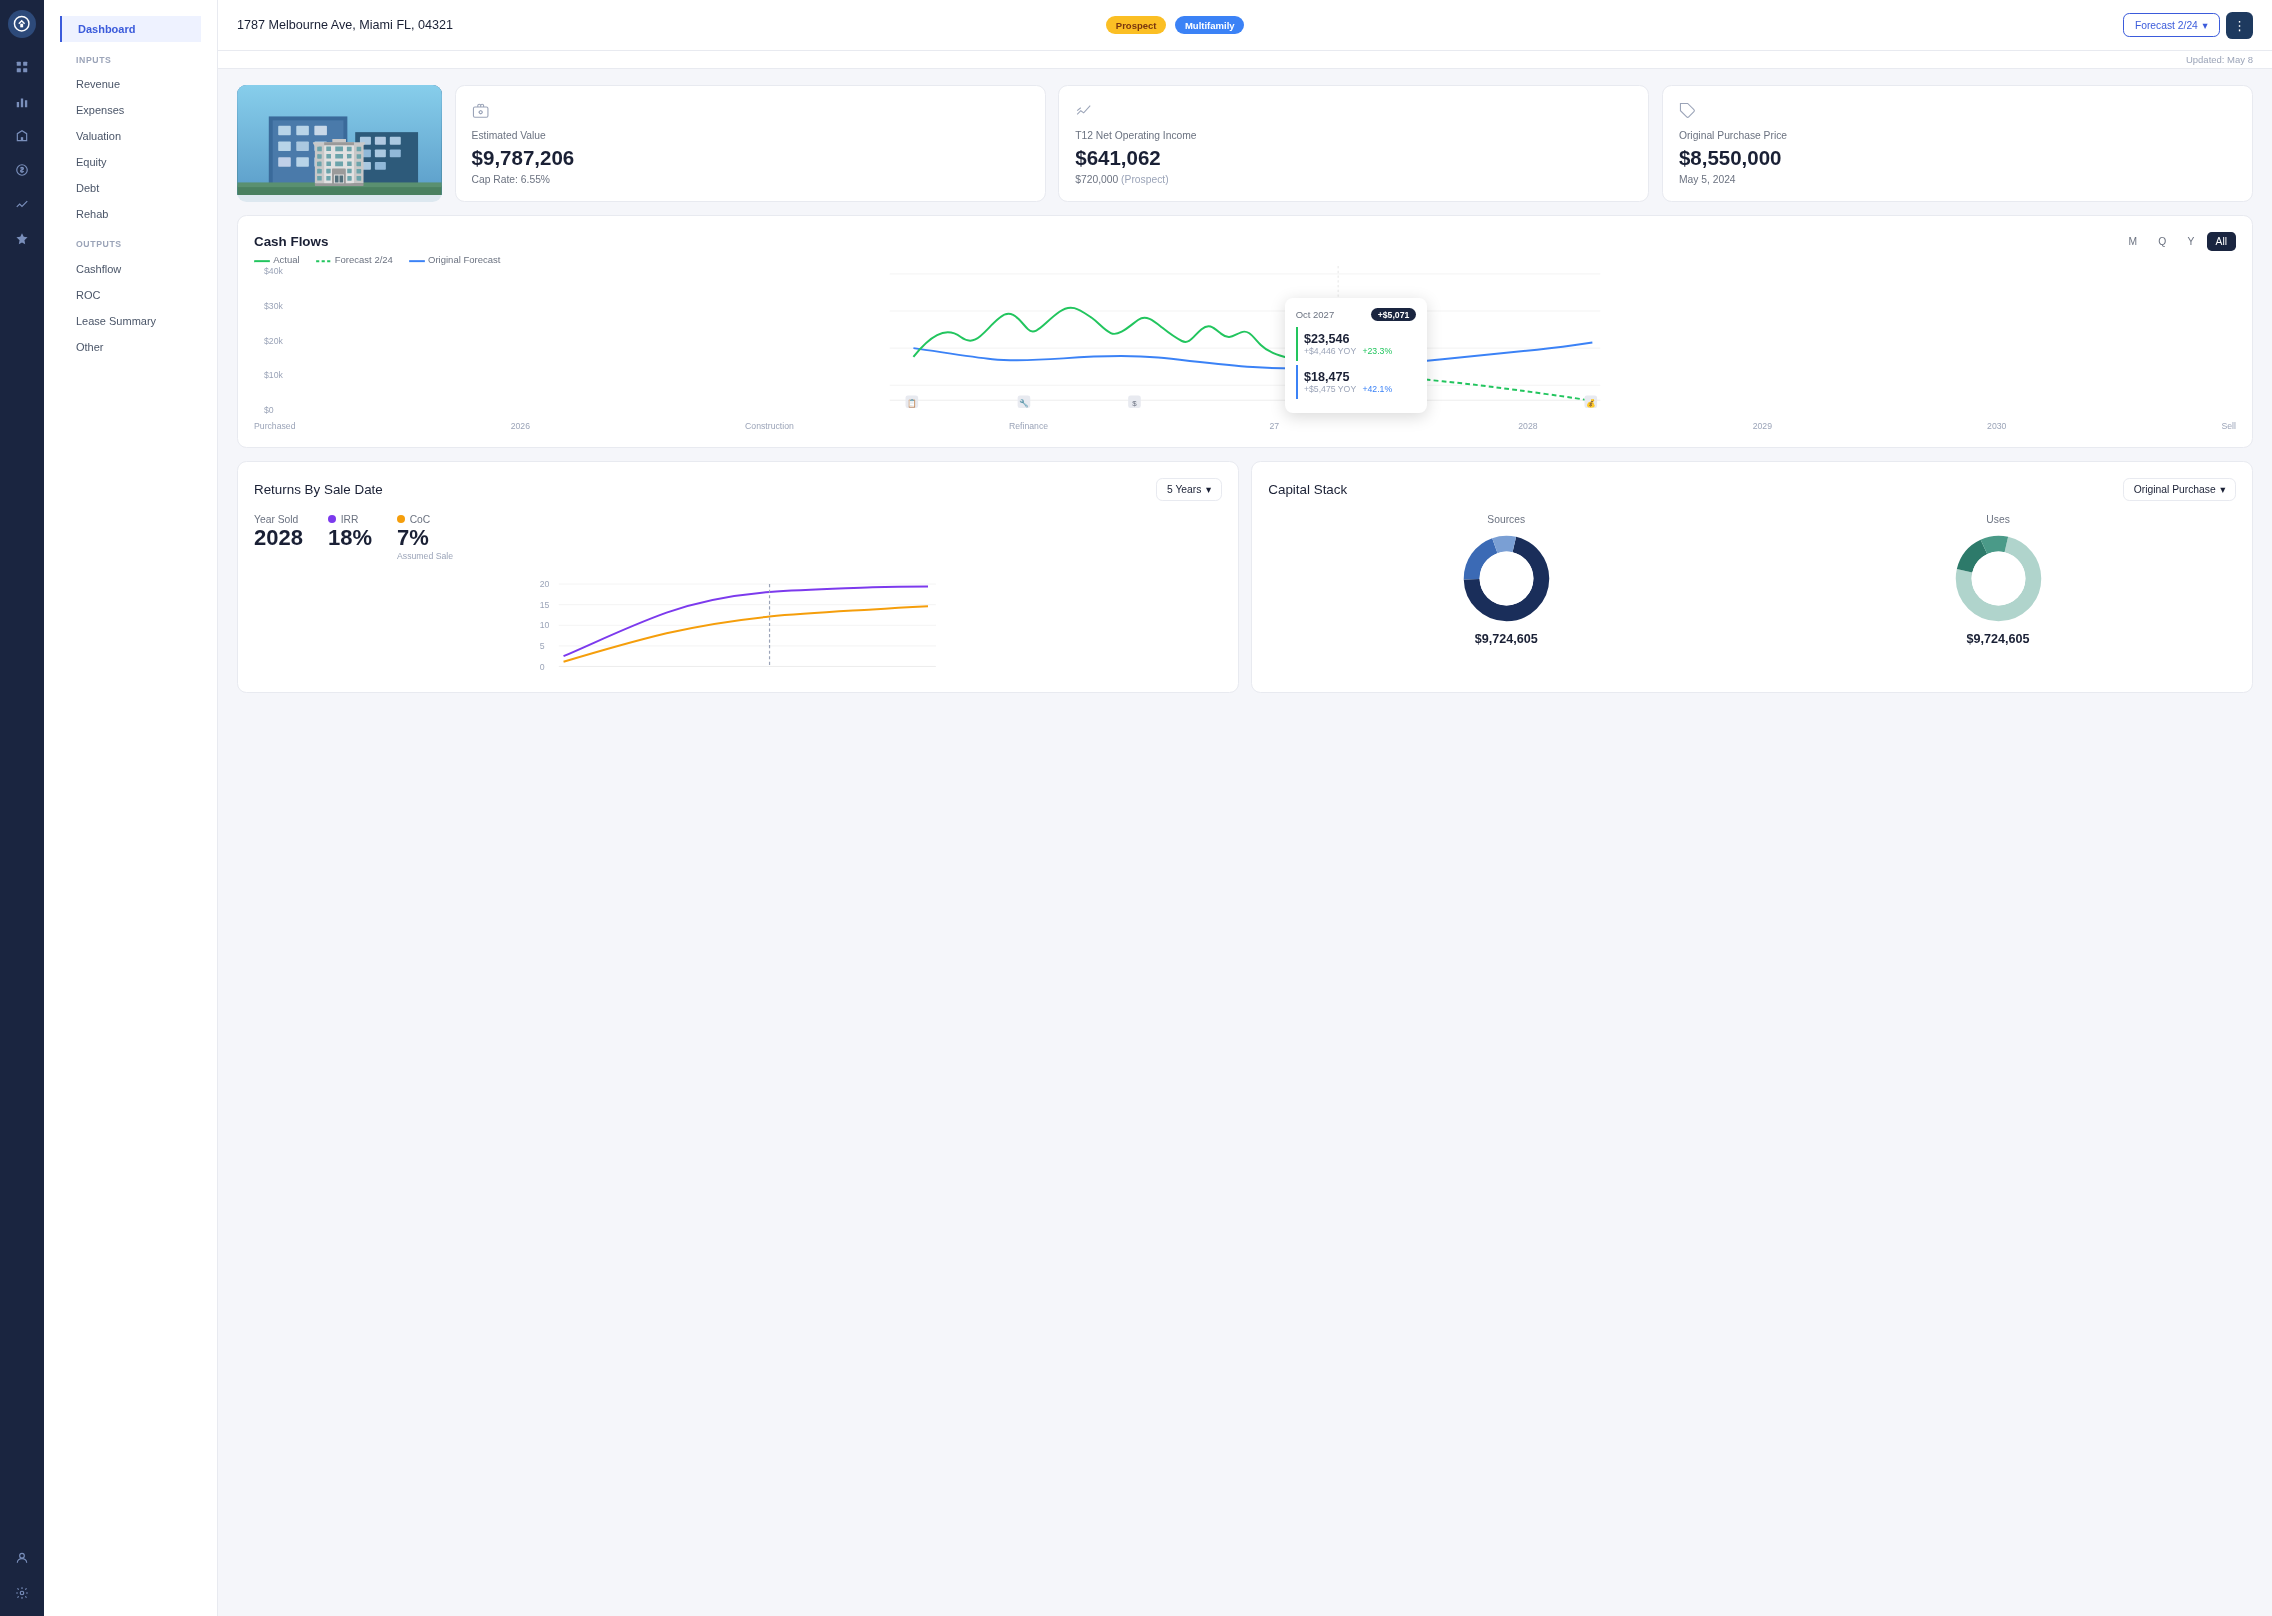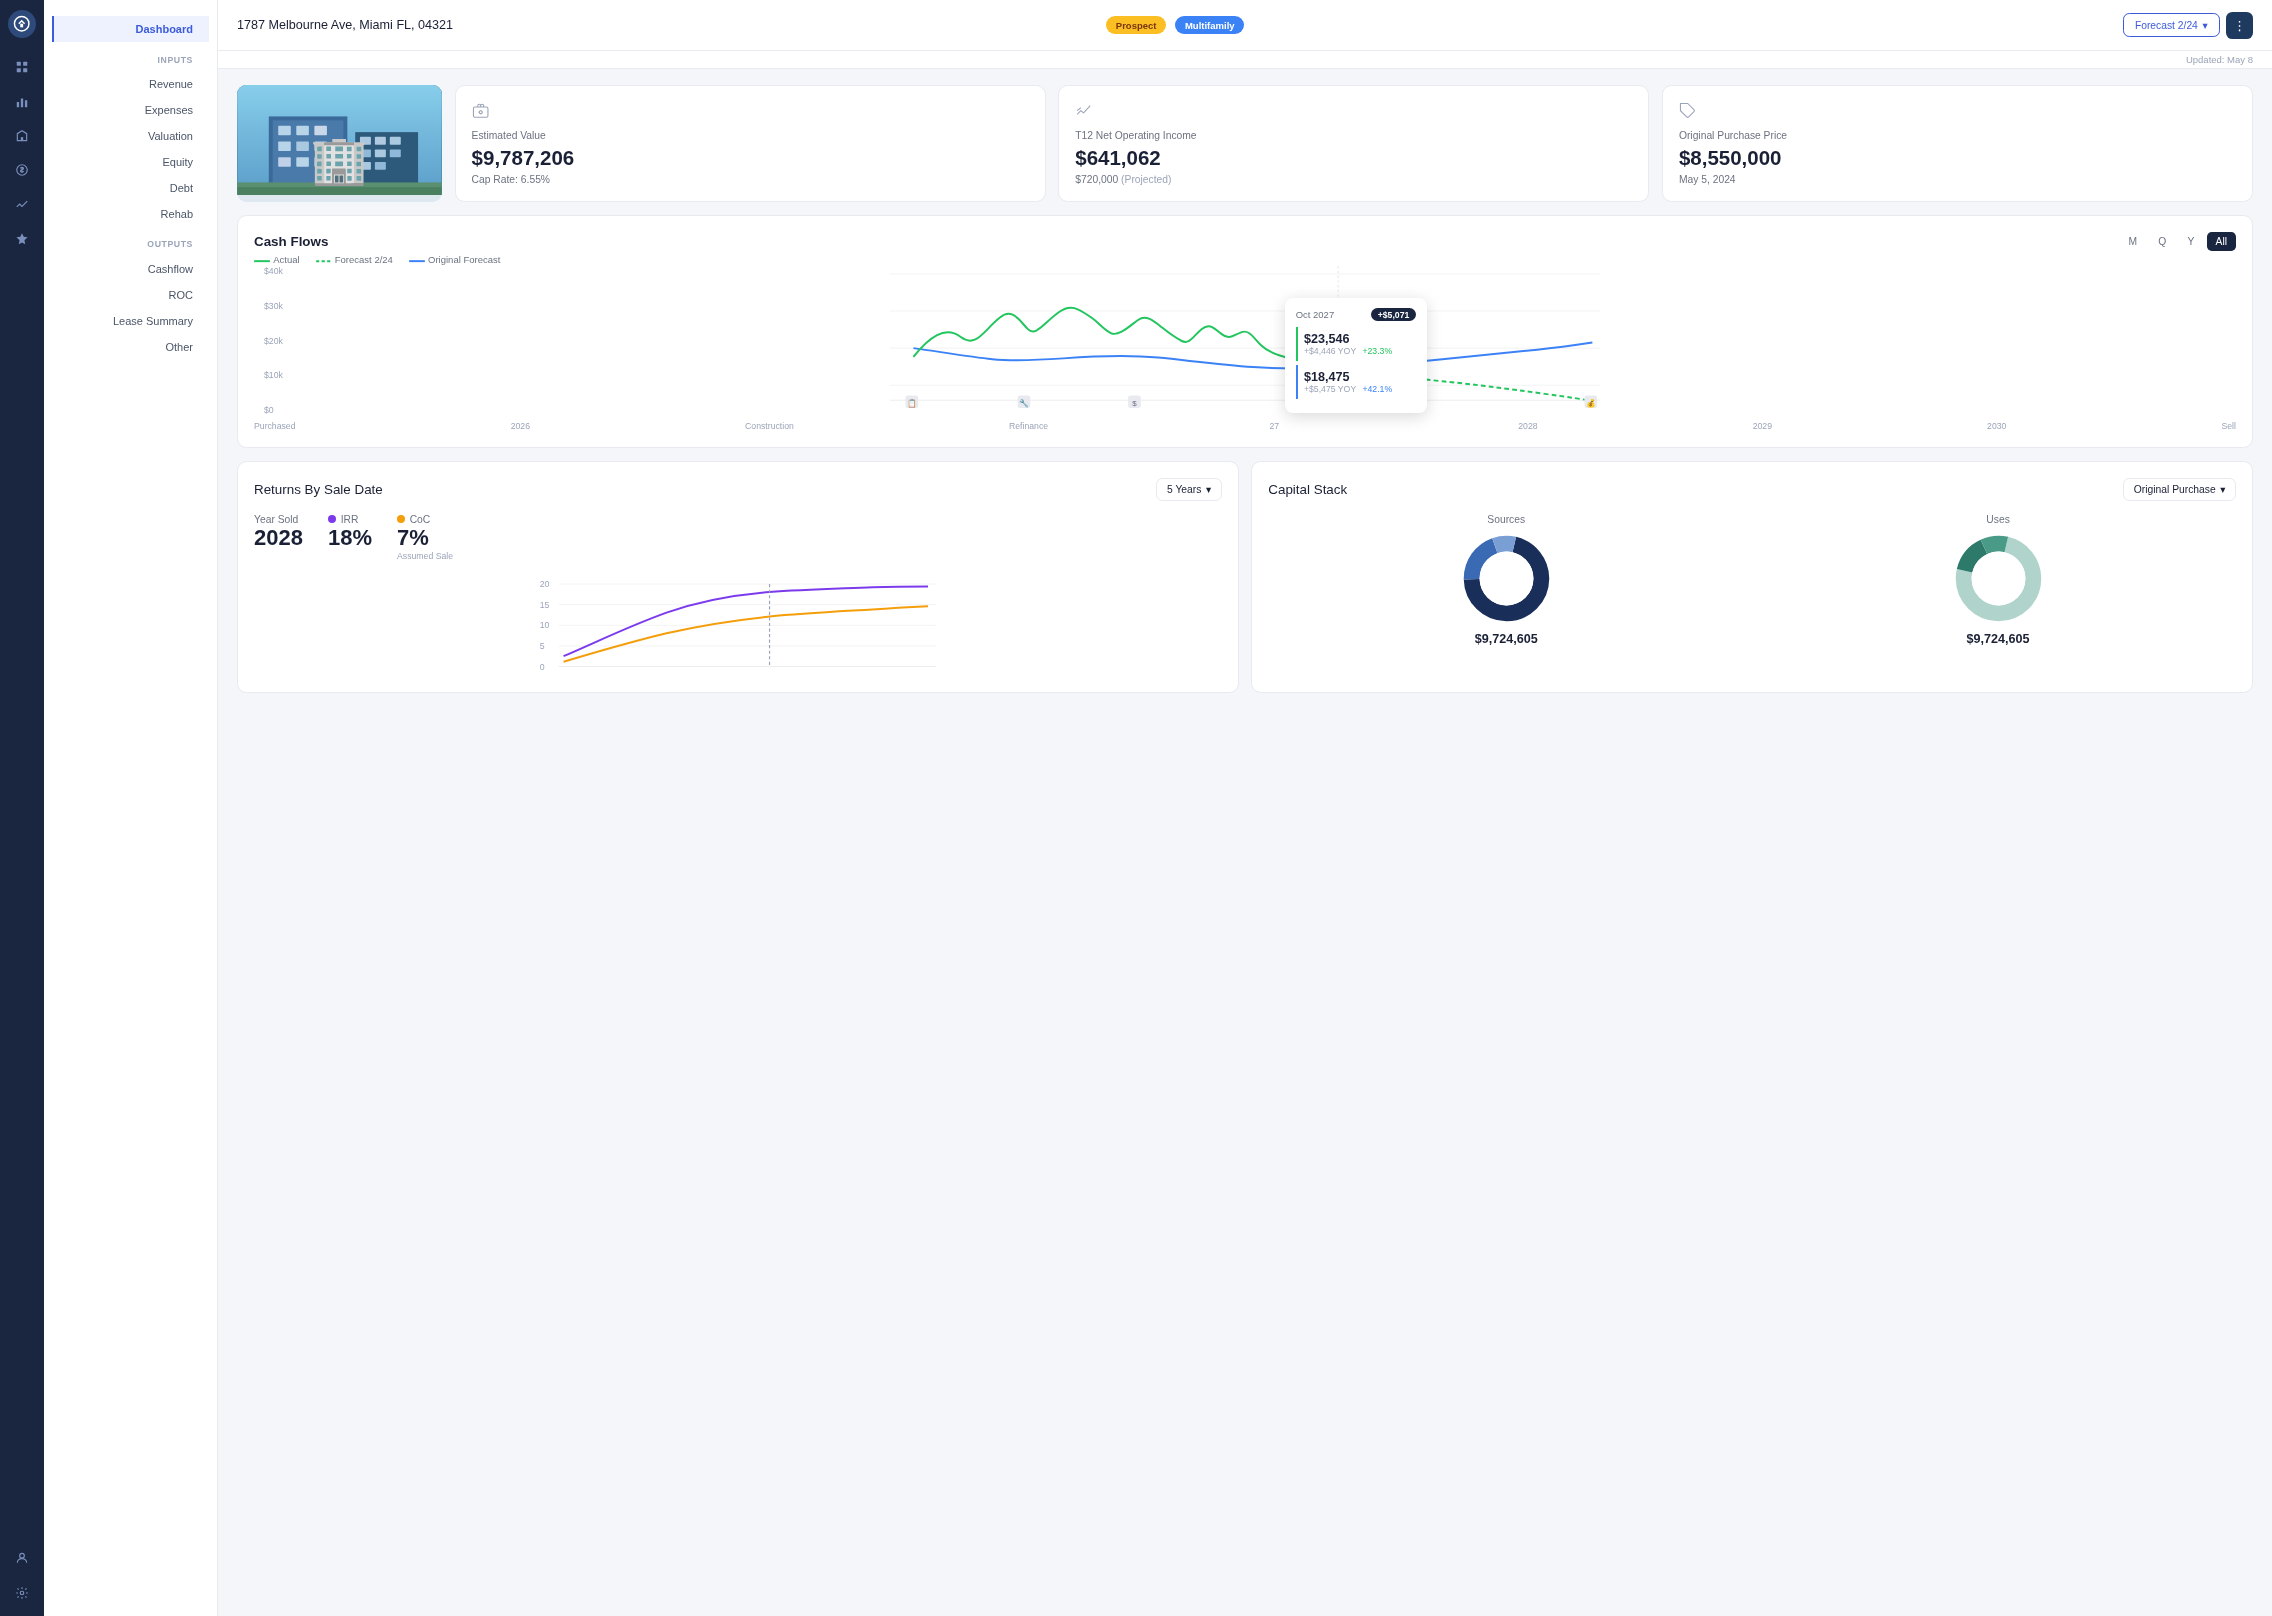--- a/index.html
+++ b/index.html
@@ -4,21 +4,21 @@
   <style>
     * { box-sizing: border-box; margin: 0; padding: 0; }
     body { font-family: -apple-system, BlinkMacSystemFont, 'Segoe UI', sans-serif; background: #f5f6fa; color: #1a2035; display: flex; height: 100vh; overflow: hidden; }
 
     
     .sidebar-icon-bar { width: 44px; background: #1a2540; display: flex; flex-direction: column; align-items: center; padding: 9.5px 0; gap: 6.3px; flex-shrink: 0; }
     .sidebar-icon-bar .logo { width: 28px; height: 28px; background: #2d4a7a; border-radius: 50%; display: flex; align-items: center; justify-content: center; margin-bottom: 9.5px; }
     .sidebar-icon-bar .nav-icon { width: 28px; height: 28px; display: flex; align-items: center; justify-content: center; border-radius: 6.3px; color: #7a8fbb; cursor: pointer; font-size: 12.6px; }
     .sidebar-icon-bar .bottom { margin-top: auto; }
 
-    .sidebar { width: 174px; background: white; border-right: 0.8px solid #e8eaf0; display: flex; flex-direction: column; padding: 16px 8px; flex-shrink: 0; text-align: right; }
+    .sidebar { width: 174px; background: white; border-right: 0.8px solid #e8eaf0; display: flex; flex-direction: column; padding: 16px 16px; flex-shrink: 0; }
     .sidebar-section-label { font-size: 8.7px; font-weight: 600; color: #9ba4b8; text-transform: uppercase; letter-spacing: 0.6px; padding: 0 16px; margin: 12.6px 0 6.3px; }
     .sidebar-item { padding: 7px 16px; cursor: pointer; font-size: 11px; color: #4a5568; border-radius: 0; }
     .sidebar-item.active { background: #eef2ff; color: #3b5bdb; font-weight: 600; border-left: 2.4px solid #3b5bdb; }
 
     
     .main { flex: 1; display: flex; flex-direction: column; overflow: hidden; }
 
     
     .topbar { background: white; border-bottom: 0.8px solid #e8eaf0; padding: 0 19px; height: 51px; display: flex; align-items: center; gap: 9.5px; flex-shrink: 0; }
     .topbar .address { font-size: 12.6px; font-weight: 500; color: #1a2035; flex: 1; }
@@ -237,21 +237,21 @@
         <div class="icon">
           <svg width="17.4" height="17.4" viewBox="0 0 24 24" fill="none" stroke="#9ba4b8" stroke-width="1.5">
             <path d="M3 17l5-5 4 3 9-10"></path>
               <path d="M3 12l5-4"></path>
           </svg>
         </div>
         <div class="label">T12 Net Operating Income</div>
         <div class="value">$641,062</div>
         <div class="sub">
           <span>$720,000</span>
-          <span class="projected">(Projected)</span>
+          <span class="projected">(Prospect)</span>
         </div>
       </div>
 
       <div class="stat-card">
         <div class="icon">
           <svg width="17.4" height="17.4" viewBox="0 0 24 24" fill="none" stroke="#9ba4b8" stroke-width="1.5">
             <path d="M20.59 13.41l-7.17 7.17a2 2 0 01-2.83 0L2 12V2h10l8.59 8.59a2 2 0 010 2.82z"></path>
               <line x1="7" y1="7" x2="7.01" y2="7"></line>
           </svg>
         </div>

